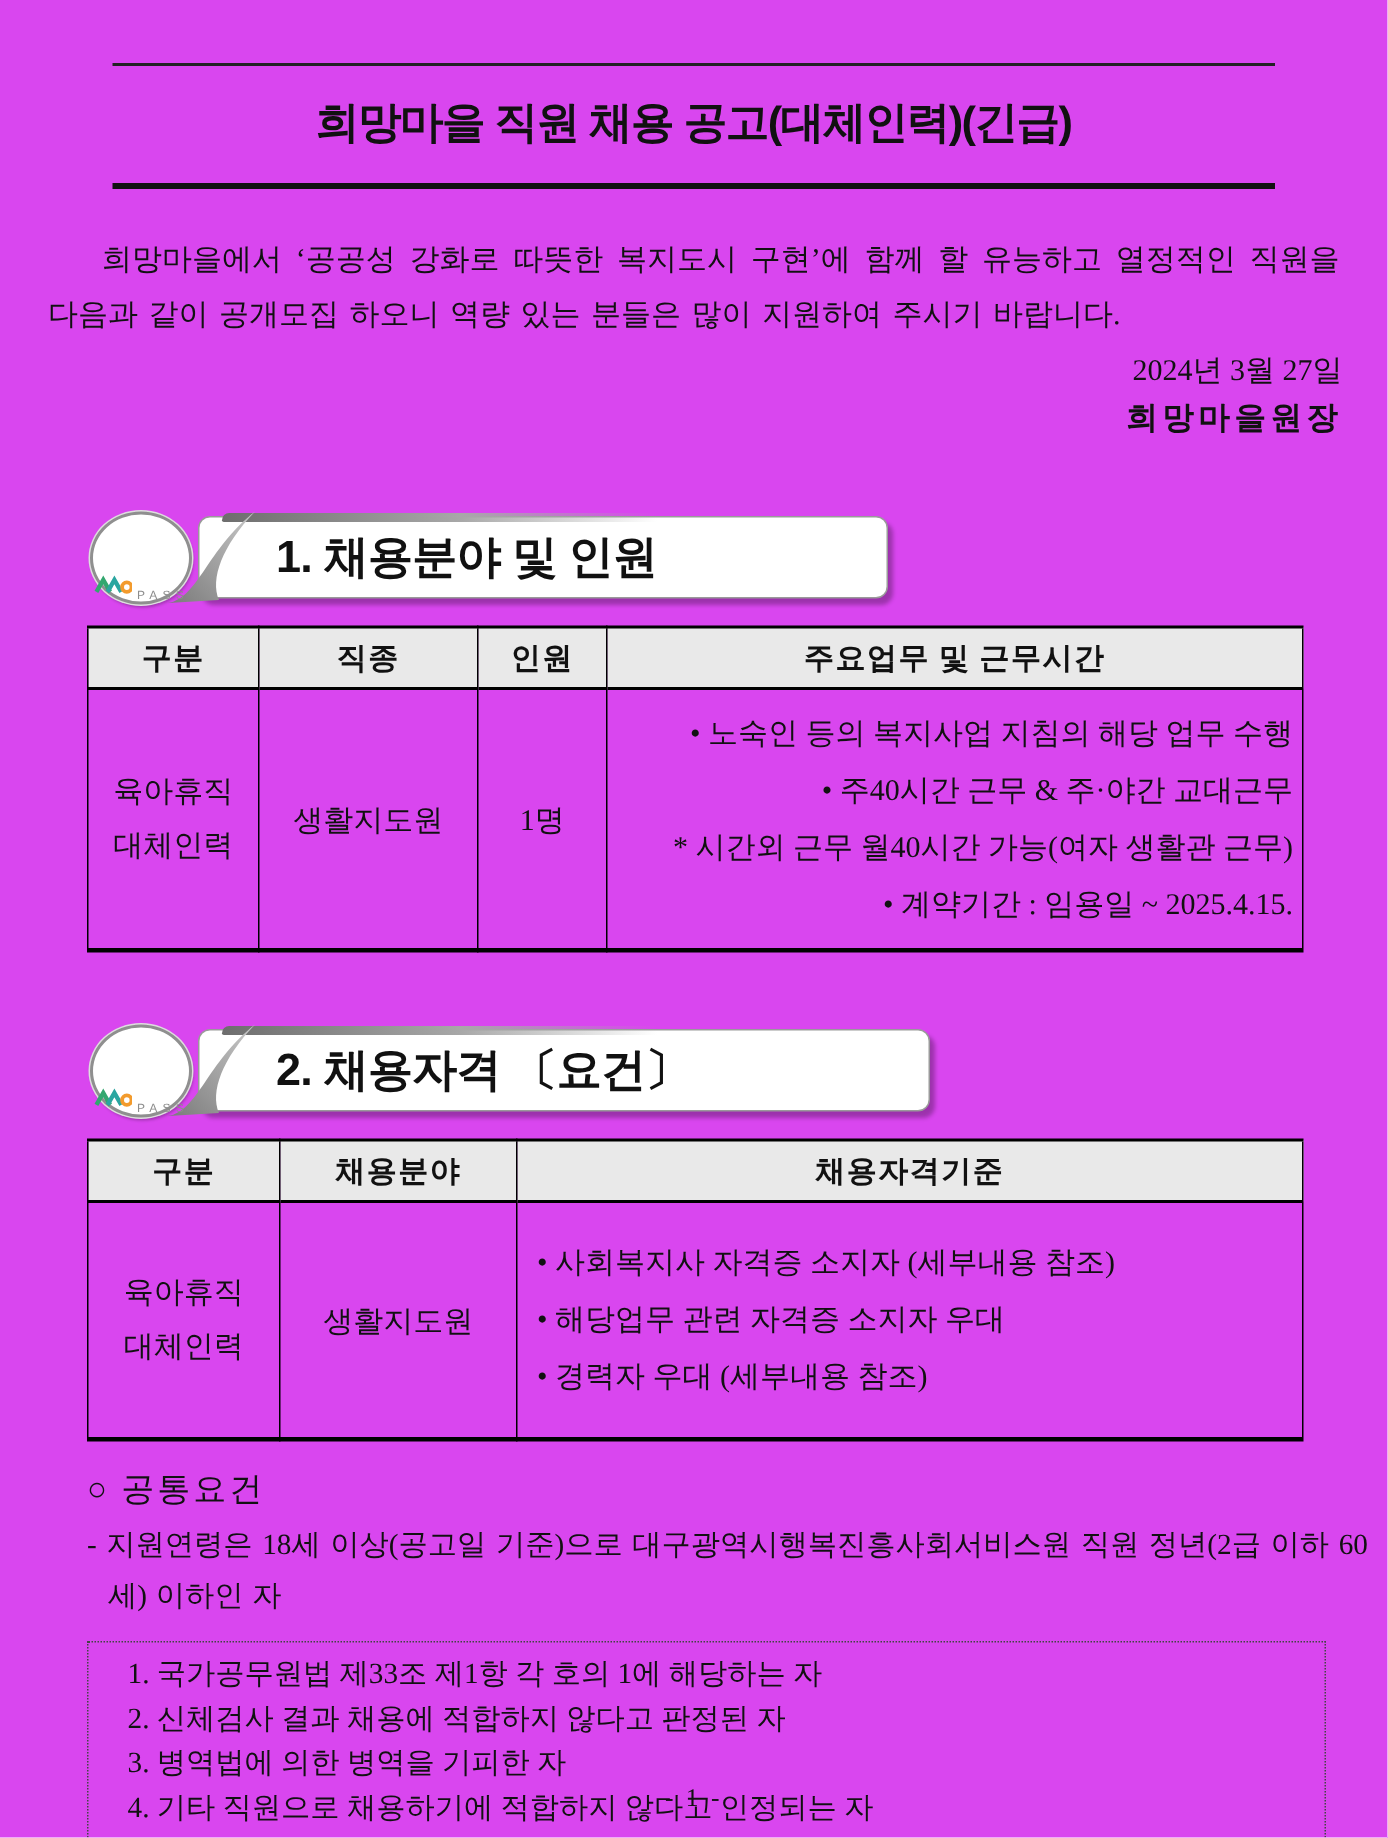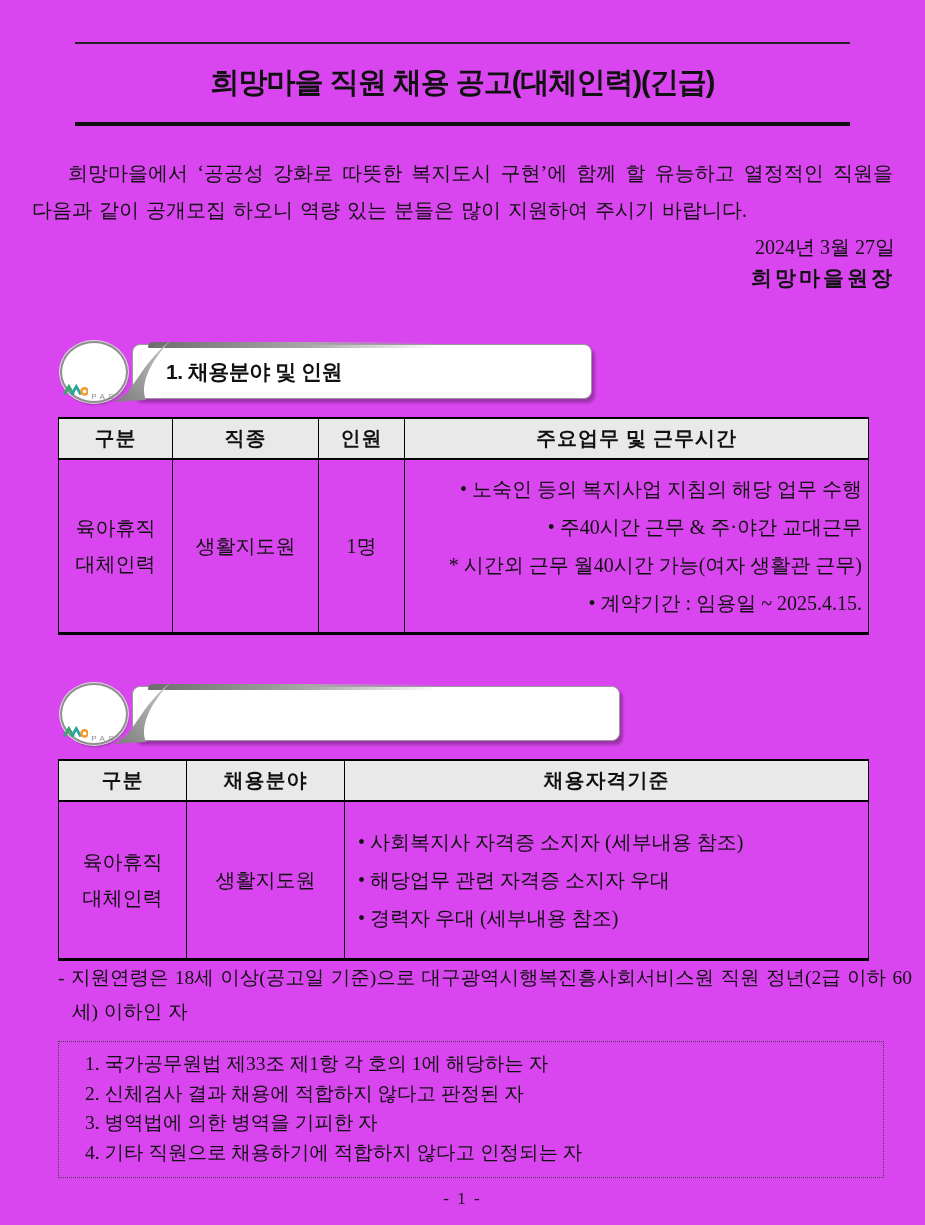--- a/index.html
+++ b/index.html
@@ -52,23 +52,23 @@
   .sh2 .sh-box { width: 488px; }
   .sh-ribbon {
     position: absolute; left: 88px; top: 2px; width: 290px; height: 6px;
     background: linear-gradient(to right, #6d6d6d, #a8a8a8 55%, rgba(180,180,180,0));
     border-radius: 8px 0 0 2px;
     z-index: 1;
   }
   .sh-swoosh { position: absolute; left: 44px; top: -4px; z-index: 1; }
   .sh-title {
     position: absolute; left: 72px; top: 4px; height: 55px;
-    line-height: 55px; padding-left: 34px;
+    line-height: 55px; padding-left: 52px;
     font-family: "Liberation Sans", sans-serif;
-    font-weight: bold; font-size: 21px; letter-spacing: -0.5px;
+    font-weight: bold; font-size: 30px; letter-spacing: -0.5px;
     z-index: 2; white-space: nowrap;
   }
   .pass-logo {
     position: absolute; left: 0; top: 1px; width: 68px; height: 62px;
     background: #fff;
     border: 2.5px solid #8f8f8f; border-radius: 50%;
     box-shadow: 0 0 0 1px #dedede, 1px 2px 2px rgba(0,0,0,0.25);
     box-sizing: border-box;
     display: flex; flex-direction: row; align-items: flex-end; justify-content: center;
     z-index: 2;
@@ -205,20 +205,21 @@
       <path d="M8,66 C28,63 34,30 66,5 C44,28 36,50 42,64 Z" fill="url(#swg)"></path>
     </svg>
     <div class="pass-logo">
       <svg width="46" height="22" viewBox="0 0 46 22">
         <polyline points="4,19 12,5 20,19" fill="none" stroke-width="5" stroke="#33a76f"></polyline>
         <polyline points="17,19 25,5 33,19" fill="none" stroke-width="5" stroke="#2aa6a0"></polyline>
         <circle cx="39.5" cy="13.5" r="5.5" fill="none" stroke-width="4.5" stroke="#f39b2d"></circle>
       </svg>
       <div class="pass-label">PASS</div>
     </div>
+    <div class="sh-title">2. 채용자격 〔요건〕</div>
   </div>
 
   <table class="doc-table t2">
     <colgroup>
         <col style="width:128px">
         <col style="width:158px">
         <col style="width:524px">
       </colgroup>
     <thead>
       <tr>
@@ -236,20 +237,21 @@
         <td class="center">생활지도원</td>
         <td class="list">
           <div>• 사회복지사 자격증 소지자 (세부내용 참조)</div>
           <div>• 해당업무 관련 자격증 소지자 우대</div>
           <div>• 경력자 우대 (세부내용 참조)</div>
         </td>
       </tr>
     </tbody>
   </table>
 
+  <div class="common-heading">○ 공통요건</div>
   <div class="common-item">- 지원연령은 18세 이상(공고일 기준)으로 대구광역시행복진흥사회서비스원 직원 정년(2급 이하 60세) 이하인 자</div>
 
   <div class="dotted-box">
     <div>1. 국가공무원법 제33조 제1항 각 호의 1에 해당하는 자</div>
     <div>2. 신체검사 결과 채용에 적합하지 않다고 판정된 자</div>
     <div>3. 병역법에 의한 병역을 기피한 자</div>
     <div>4. 기타 직원으로 채용하기에 적합하지 않다고 인정되는 자</div>
   </div>
 
   <div class="page-number">- 1 -</div>

